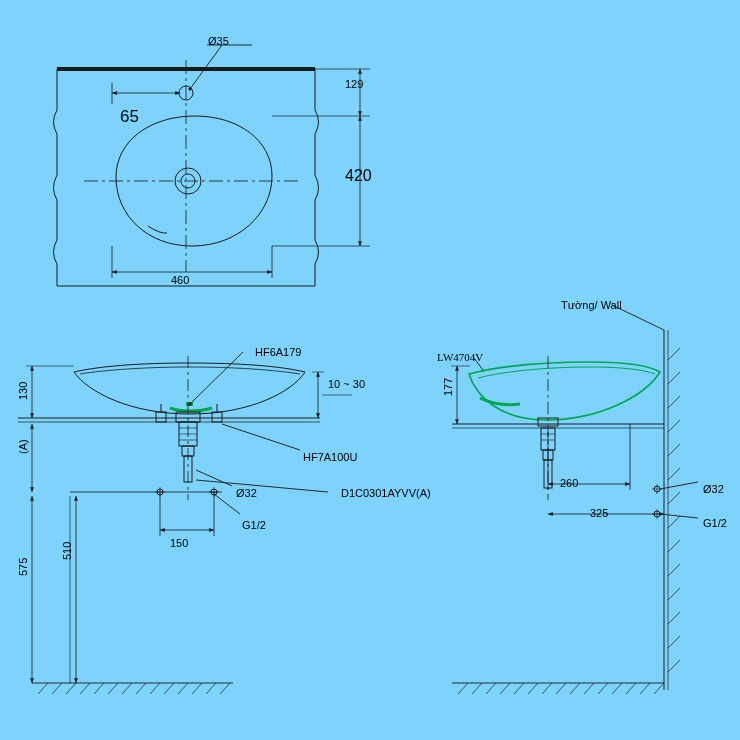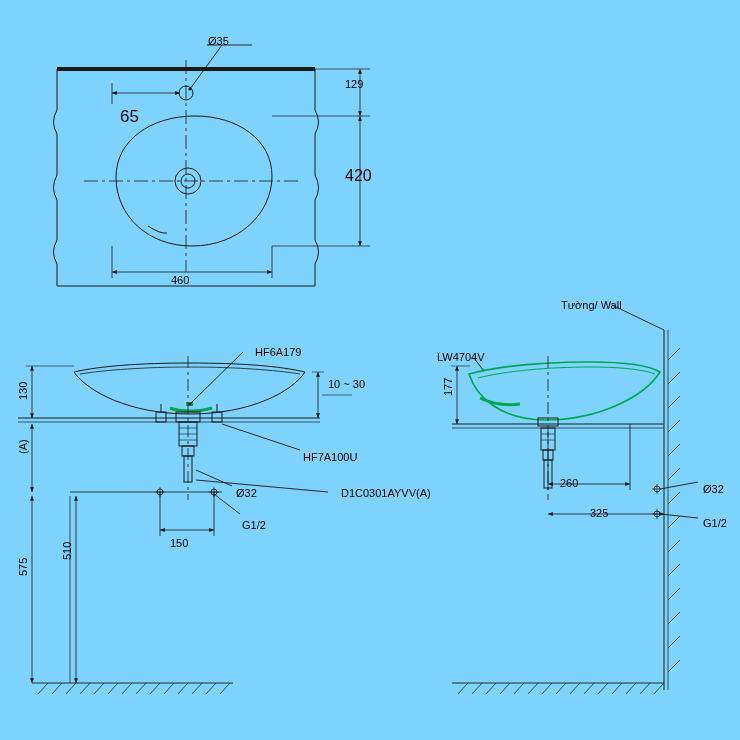--- a/index.html
+++ b/index.html
@@ -327,21 +327,21 @@
       <div class="lbl" style="left: 328px; top: 379px; font-size: 11px;">10 ~ 30</div>
       <div class="lbl" style="left: 247px; top: 347px; font-size: 11px; margin-left: 8px;">HF6A179</div>
       <div class="lbl" style="left: 303px; top: 452px; font-size: 11px;">HF7A100U</div>
       <div class="lbl" style="left: 236px; top: 488px; font-size: 11px;">Ø32</div>
       <div class="lbl" style="left: 242px; top: 520px; font-size: 11px;">G1/2</div>
       <div class="lbl" style="left: 170px; top: 538px; font-size: 11px;">150</div>
       <div class="lbl" style="left: 333px; top: 488px; font-size: 11px; margin-left: 8px;">D1C0301AYVV(A)</div>
       <div class="lbl vert" style="left: 18px; top: 576px; font-size: 11px;">575</div>
       <div class="lbl vert" style="left: 62px; top: 560px; font-size: 11px;">510</div>
       <div class="lbl" style="left: 561px; top: 300px; font-size: 11px;">Tường/ Wall</div>
-      <div class="lbl" style="left: 437px; top: 352px; font-size: 11px;">LW4704V</div>
+      <div class="lbl" style="left: 437px; top: 352px; font-size: 11px; font-family: Liberation Serif, serif;">LW4704V</div>
       <div class="lbl vert" style="left: 443px; top: 396px; font-size: 11px;">177</div>
       <div class="lbl" style="left: 560px; top: 478px; font-size: 11px;">260</div>
       <div class="lbl" style="left: 590px; top: 508px; font-size: 11px;">325</div>
       <div class="lbl" style="left: 703px; top: 484px; font-size: 11px;">Ø32</div>
       <div class="lbl" style="left: 703px; top: 518px; font-size: 11px;">G1/2</div>
     </div>
 
 </div>
 
 </body></html>

